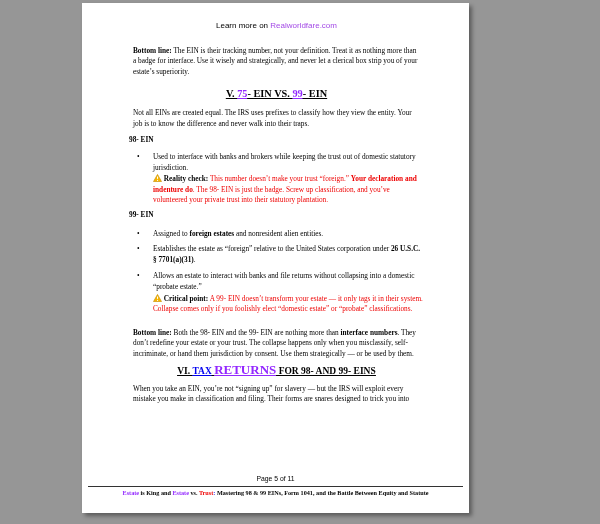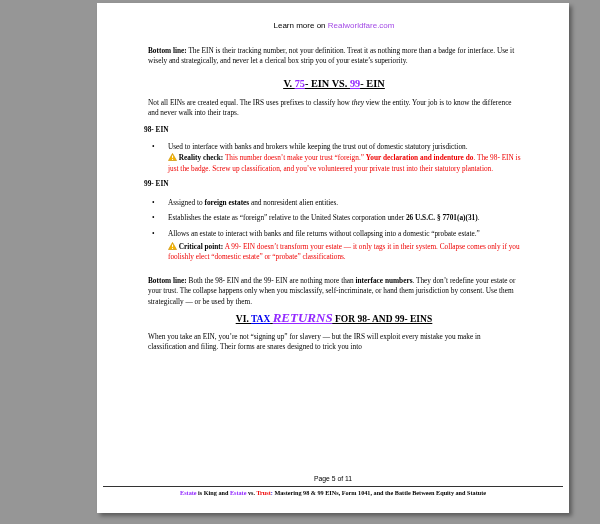--- a/index.html
+++ b/index.html
@@ -1,34 +1,34 @@
 <!DOCTYPE html>
 <html><head>
 <meta charset="utf-8">
 <style>
   html,body{margin:0;padding:0;width:600px;height:524px}
   body{background:#969696;position:relative;overflow:hidden;
        font-family:"Liberation Serif","DejaVu Serif",serif;color:#000}
-  .page{position:absolute;left:97px;top:3px;width:472px;height:510px;
+  .page{position:absolute;left:82px;top:3px;width:387px;height:510px;
         background:#fff;box-sizing:border-box;padding:17px 45px 0 47px;
         font-size:7.3px;line-height:10.4px;
         box-shadow:3px 3px 4px rgba(0,0,0,.38)}
   .hdr{text-align:center;font-family:"Liberation Sans","DejaVu Sans",sans-serif;
        font-size:8px;line-height:11px}
   .p{margin:4px}
   .h{margin:0;text-align:center;font-weight:bold;font-size:10.3px;line-height:12px;
      text-decoration:underline}
   .h span{text-decoration:underline}
   .h2{font-size:9.5px}
   .sub{margin:0;font-weight:bold}
   .li{position:relative;padding-left:24px;margin:0}
   .li::before{content:"\2022";position:absolute;left:8px;top:0}
   .warn{margin-left:24px}
   .b{font-weight:bold}
-  .i{font-style:italic}
+  .i{}
   .red{color:#ee0000}
   .red2{color:#ee0000}
   .purple{color:#9328ff}
   .purple2{color:#a34ae6}
   .blue{color:#0000f0}
   .big{font-size:13px}
   .inline-icon svg{vertical-align:-1px}
   .mt1{margin-top:1px}.mt2{margin-top:2px}.mt5{margin-top:5px}.mt6{margin-top:6px}
   .mt7{margin-top:7px}.mt8{margin-top:8px}.mt9{margin-top:9px}.mt11{margin-top:11px}
   .mt13{margin-top:13px}.mt15{margin-top:15px}

